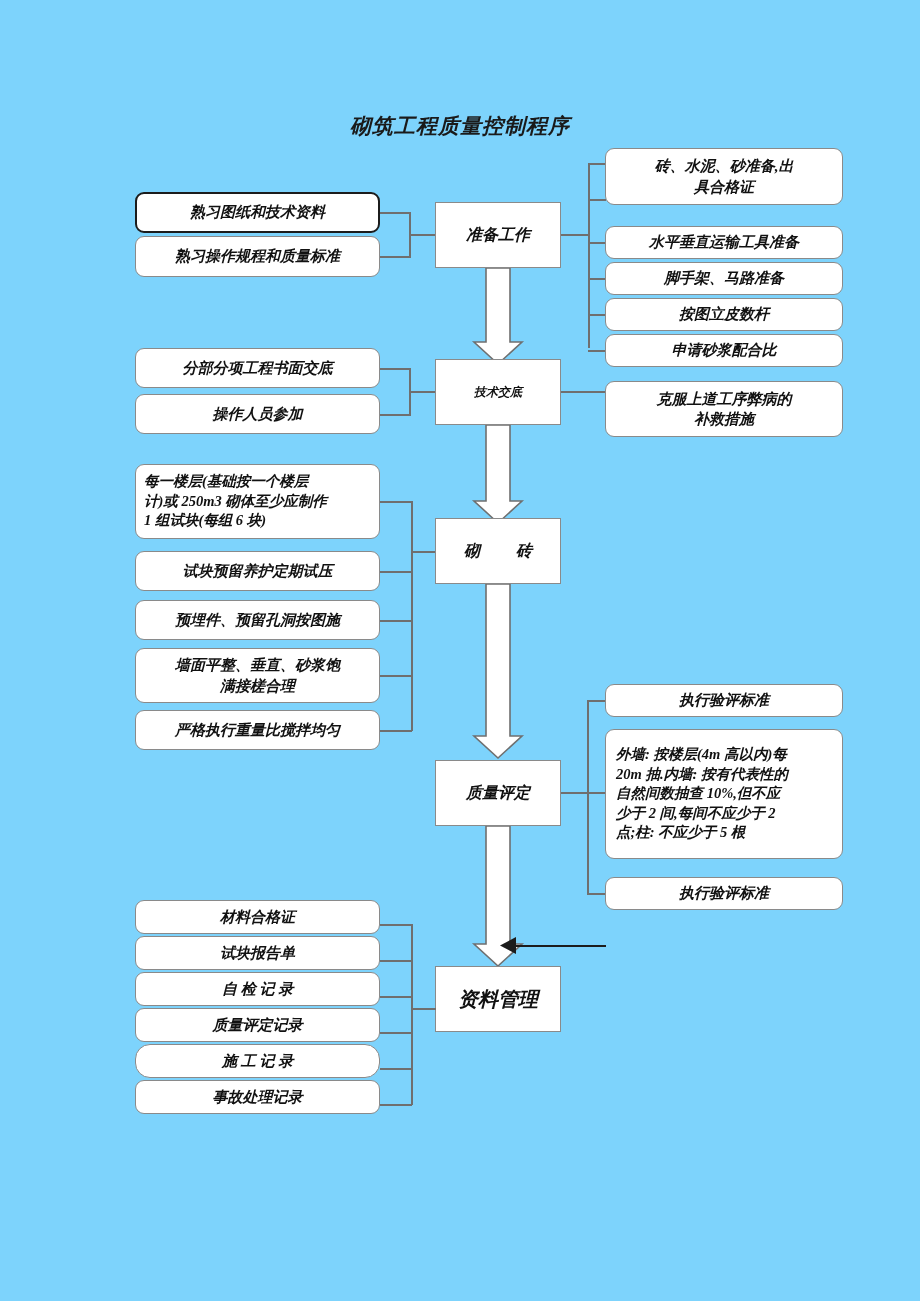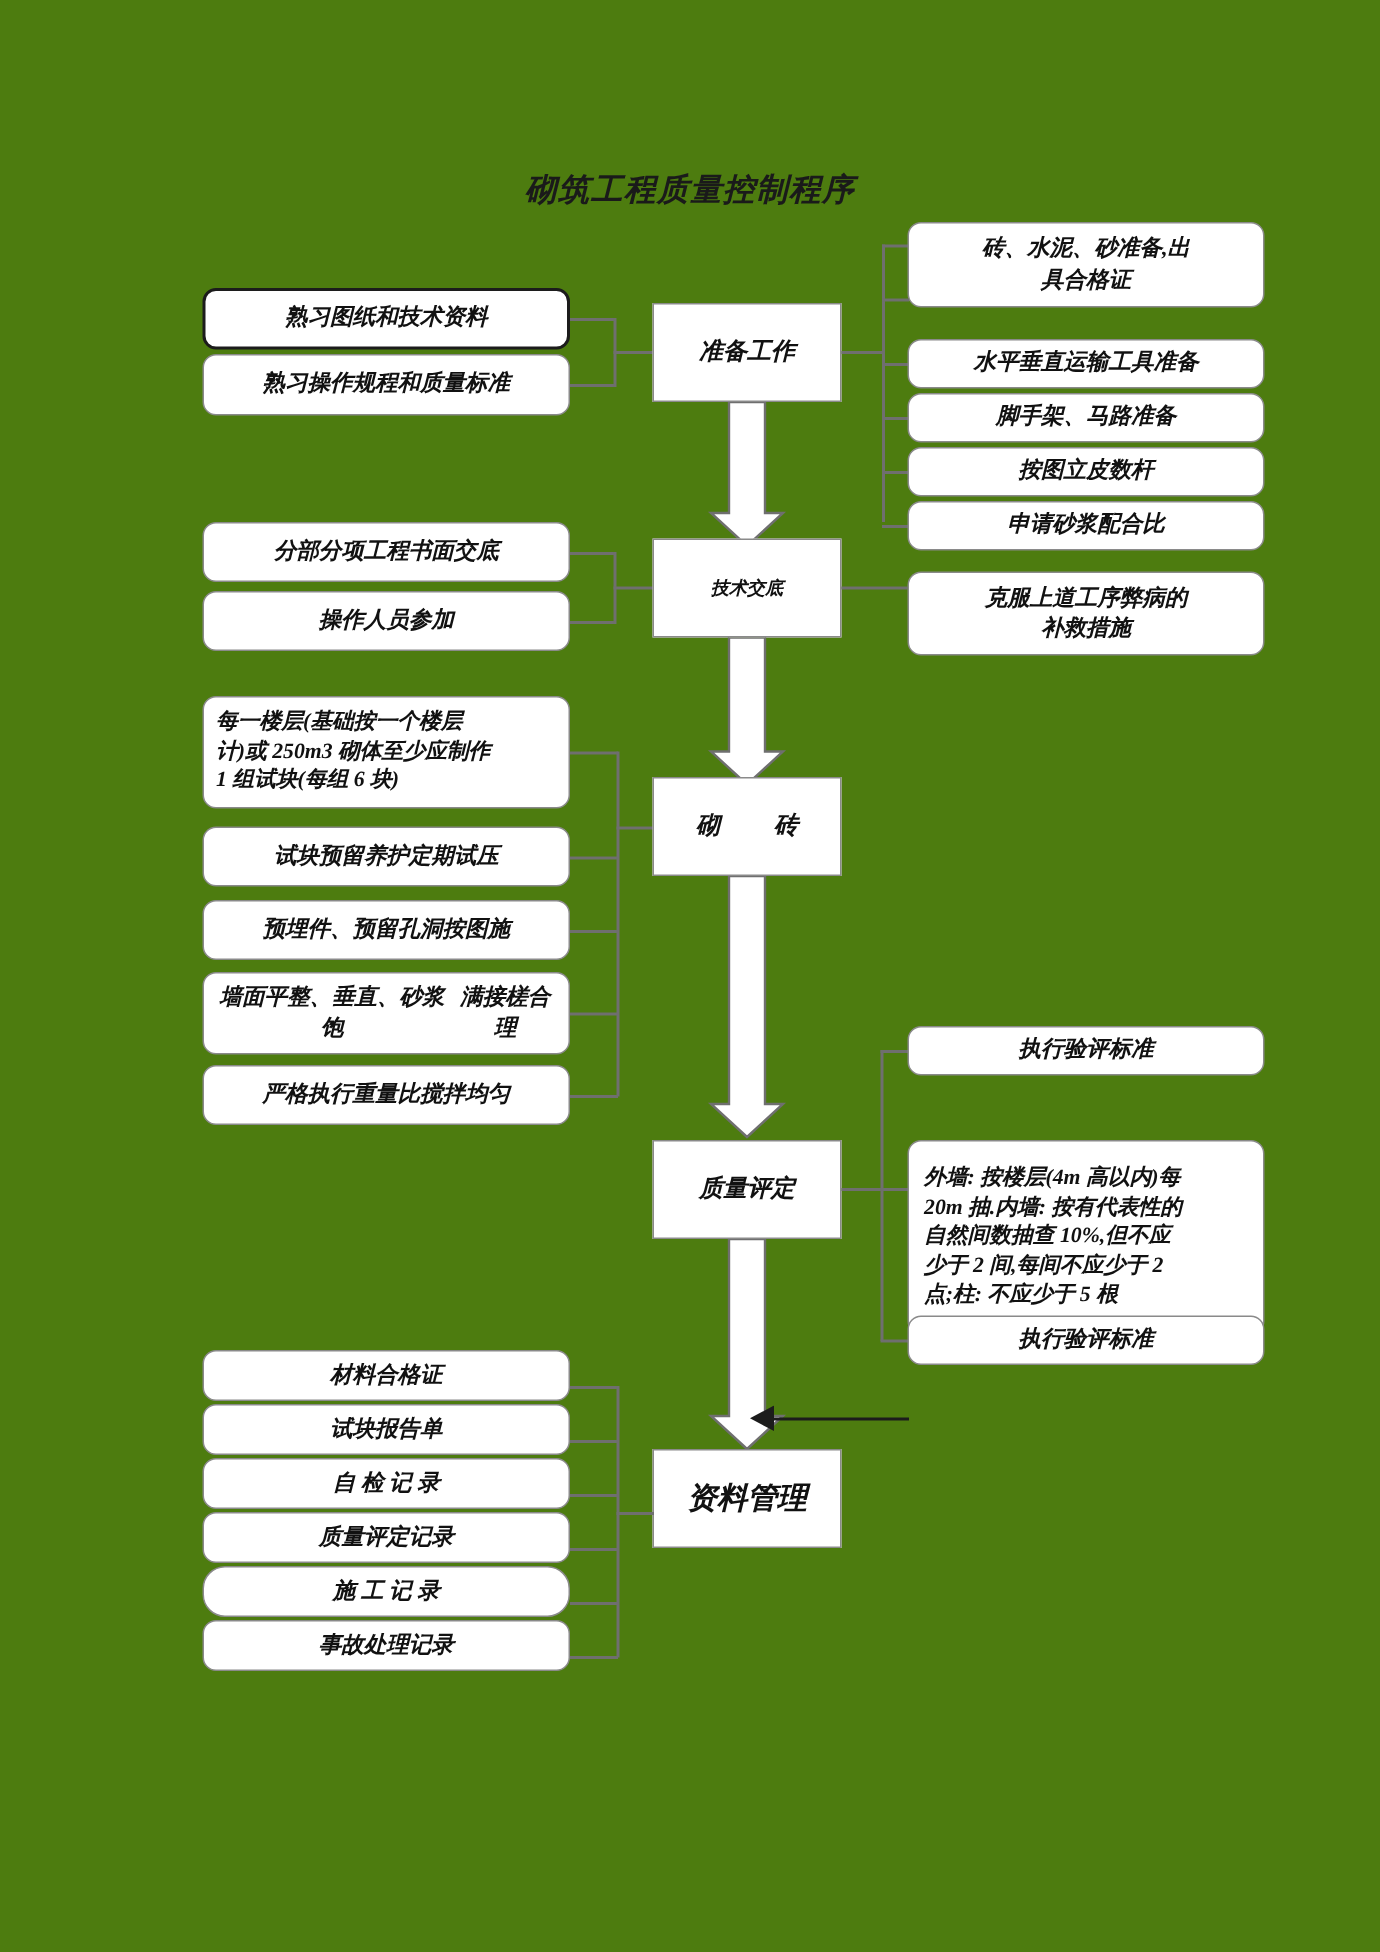--- a/index.html
+++ b/index.html
@@ -7,21 +7,21 @@
     padding: 0;
     background: #ffffff;
   }
   body {
     font-family: "Liberation Serif", "DejaVu Serif", serif;
   }
   #page {
     position: relative;
     width: 920px;
     height: 1301px;
-    background: #4d7c0f;
+    background: #7dd3fc;
     overflow: hidden;
   }
   .title {
     position: absolute;
     left: 0;
     top: 112px;
     width: 920px;
     text-align: center;
     font-size: 21px;
     font-weight: bold;
@@ -148,21 +148,21 @@
   <div class="node rounded" style="left:135px; top:464px; width:245px; height:75px; flex-direction:column; align-items:flex-start; padding-left:8px; font-size:14.5px;">
     <span class="nowrap">每一楼层(基础按一个楼层</span>
     <span class="nowrap">计)或 250m3 砌体至少应制作</span>
     <span class="nowrap">1 组试块(每组 6 块)</span>
   </div>
 
   <div class="node rounded" style="left:135px; top:551px; width:245px; height:40px;">试块预留养护定期试压</div>
 
   <div class="node rounded" style="left:135px; top:600px; width:245px; height:40px;">预埋件、预留孔洞按图施</div>
 
-  <div class="node rounded" style="left:135px; top:648px; width:245px; height:55px; flex-direction:row;">
+  <div class="node rounded" style="left:135px; top:648px; width:245px; height:55px; flex-direction:column;">
     <span>墙面平整、垂直、砂浆饱</span>
     <span>满接槎合理</span>
   </div>
 
   <div class="node rounded" style="left:135px; top:710px; width:245px; height:40px;">严格执行重量比搅拌均匀</div>
 
   <div class="h-line" style="left:380px; top:501px; width:32px;"></div>
   <div class="h-line" style="left:380px; top:571px; width:32px;"></div>
   <div class="h-line" style="left:380px; top:620px; width:32px;"></div>
   <div class="h-line" style="left:380px; top:675px; width:32px;"></div>
@@ -180,21 +180,21 @@
 
   <div class="node sharp" style="left:435px; top:760px; width:126px; height:66px; font-size:16px;">质量评定</div>
 
   <div class="h-line" style="left:561px; top:792px; width:27px;"></div>
   <div class="v-line" style="left:587px; top:700px; height:194px;"></div>
 
   <div class="h-line" style="left:587px; top:700px; width:19px;"></div>
   <div class="node rounded" style="left:605px; top:684px; width:238px; height:33px;">执行验评标准</div>
 
   <div class="h-line" style="left:587px; top:792px; width:19px;"></div>
-  <div class="node rounded" style="left:605px; top:729px; width:238px; height:130px; flex-direction:column; align-items:flex-start; padding-left:10px; font-size:14.5px;margin-top:31px;">
+  <div class="node rounded" style="left:605px; top:729px; width:238px; height:130px; flex-direction:column; align-items:flex-start; padding-left:10px; font-size:14.5px;">
     <span class="nowrap">外墙: 按楼层(4m 高以内)每</span>
     <span class="nowrap">20m 抽.内墙: 按有代表性的</span>
     <span class="nowrap">自然间数抽查 10%,但不应</span>
     <span class="nowrap">少于 2 间,每间不应少于 2</span>
     <span class="nowrap">点;柱: 不应少于 5 根</span>
   </div>
 
   <div class="h-line" style="left:587px; top:893px; width:19px;"></div>
   <div class="node rounded" style="left:605px; top:877px; width:238px; height:33px;">执行验评标准</div>
 

